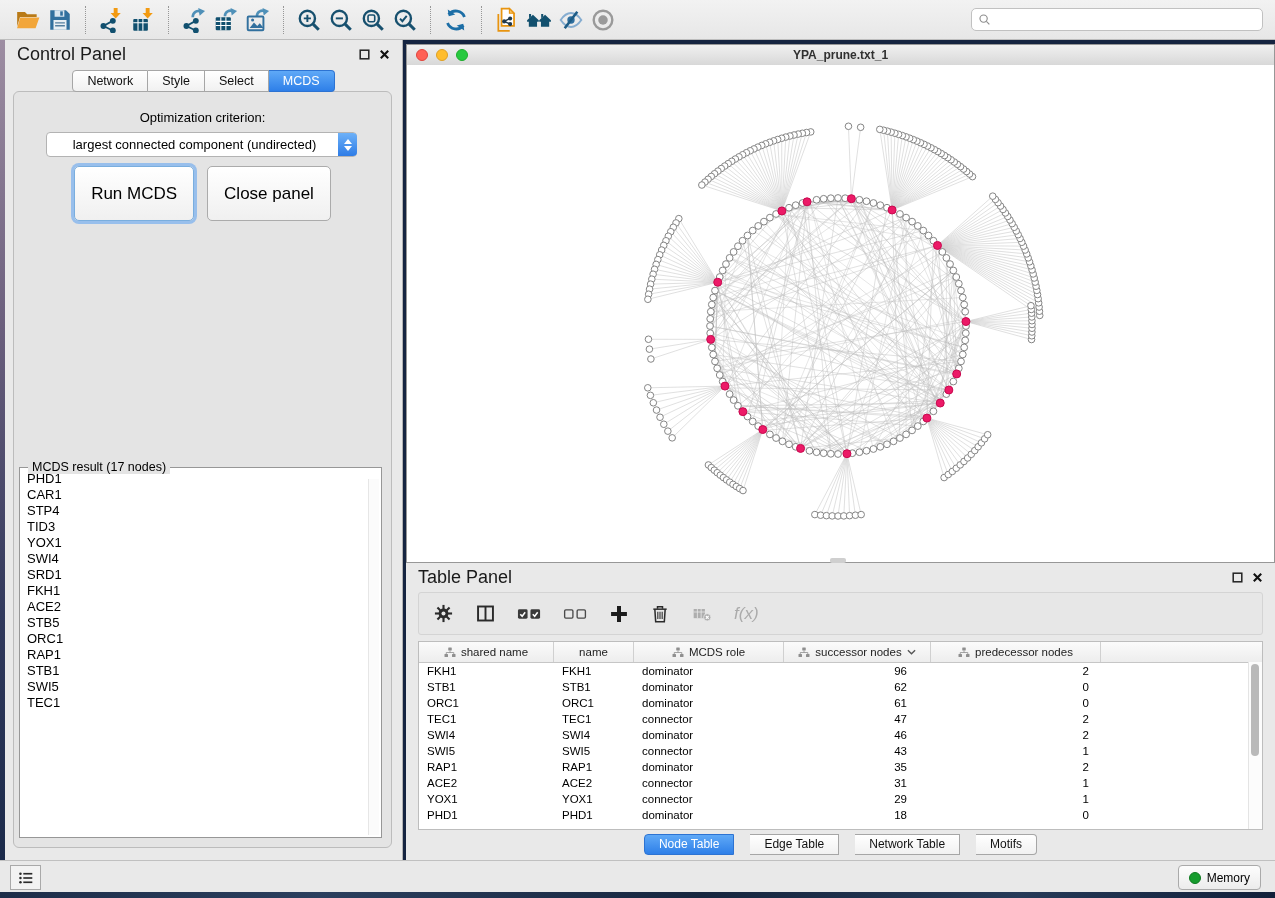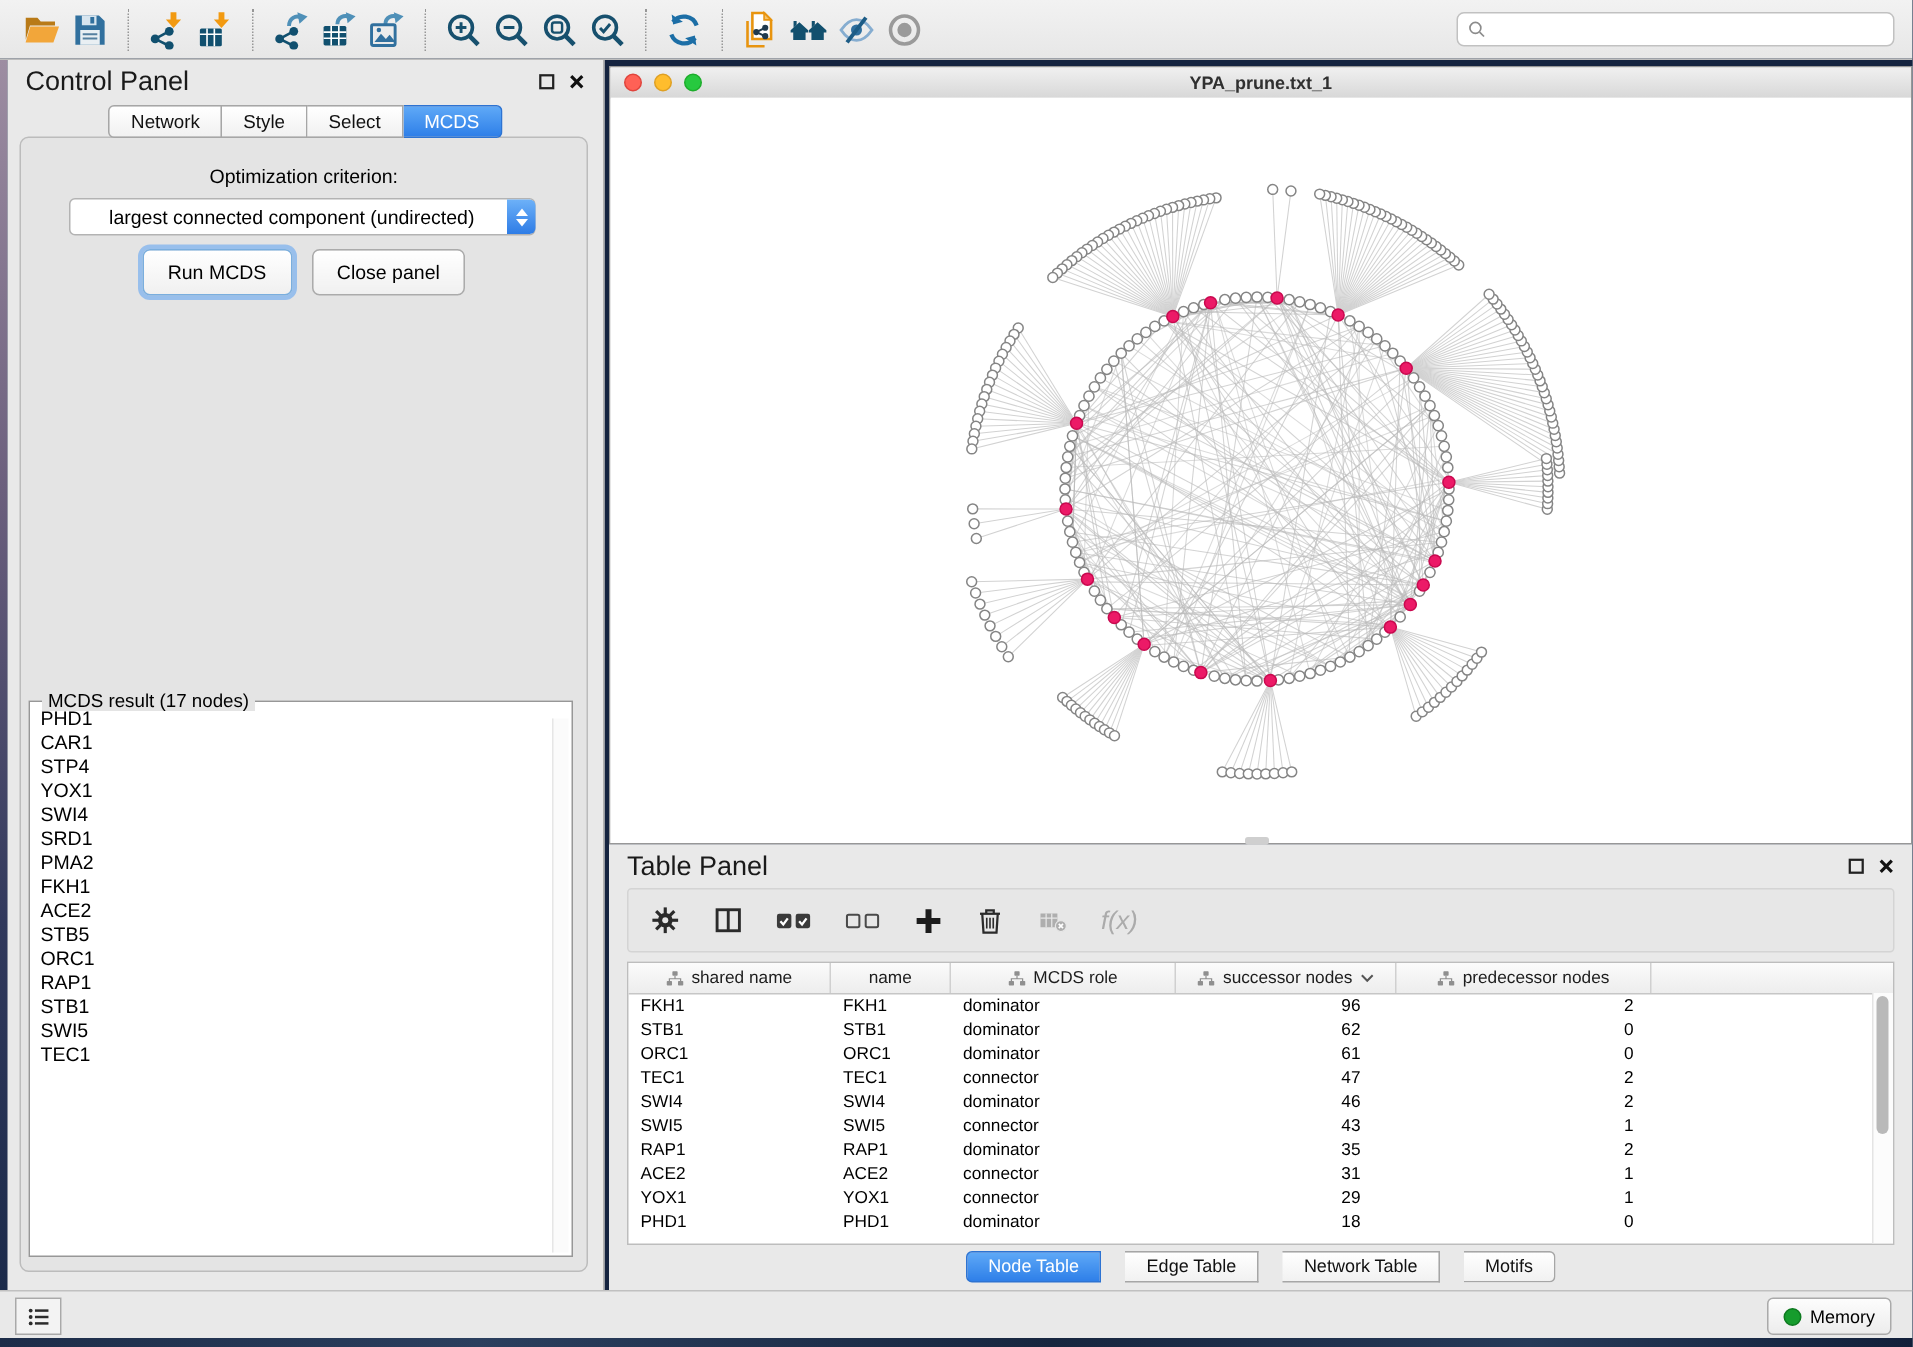--- a/index.html
+++ b/index.html
@@ -37,22 +37,22 @@
   .opt-label{position:absolute;left:0;right:0;top:18px;text-align:center;font-size:13px;color:#000;}
   .dropdown{position:absolute;left:32px;right:34px;top:40px;height:23px;background:#fff;
             border:1px solid #b3b3b3;border-radius:4px;display:flex;align-items:center;}
   .dropdown .dd-text{flex:1;text-align:center;font-size:13px;color:#000;padding-left:4px;}
   .dd-stepper{width:19px;height:23px;border-radius:0 4px 4px 0;margin-right:-1px;
               background:linear-gradient(#6db1f8,#2e7ce6);display:flex;flex-direction:column;
               align-items:center;justify-content:center;gap:2px;}
   .dd-up{width:0;height:0;border-left:4px solid transparent;border-right:4px solid transparent;border-bottom:5px solid #fff;}
   .dd-dn{width:0;height:0;border-left:4px solid transparent;border-right:4px solid transparent;border-top:5px solid #fff;}
   .btn-row{position:absolute;left:0;right:0;top:74px;display:flex;justify-content:center;gap:13px;}
-  .mac-btn{height:21px;padding:4px 16px;background:linear-gradient(#ffffff,#f0f0f0);border:1px solid #ababab;
-           border-radius:5px;font-size:13px;color:#000;display:flex;align-items:center;}
+  .mac-btn{height:21px;padding:16px 16px;background:linear-gradient(#ffffff,#f0f0f0);border:1px solid #ababab;
+           border-radius:5px;font-size:17px;color:#000;display:flex;align-items:center;}
   .mac-btn.focus{box-shadow:0 0 0 3px rgba(110,170,240,.65);border-color:#7aaede;}
   .result-box{position:absolute;left:5px;right:9px;top:375px;bottom:9px;background:#fff;border:1px solid #979797;}
   .result-legend{position:absolute;left:8px;top:-8px;background:#e4e4e4;padding:0 4px;font-size:12.5px;color:#000;}
   .result-list{position:absolute;left:0;right:14px;top:3px;bottom:2px;overflow:hidden;padding-left:7px;}
   .result-item{font-size:13px;line-height:16px;color:#000;}
   .result-scroll{position:absolute;right:2px;top:11px;bottom:2px;width:10px;background:#fbfbfb;border-left:1px solid #e6e6e6;}
   
   .network-window{position:absolute;left:406px;top:44px;width:869px;height:519px;background:#fff;
                   border:1px solid #979797;box-sizing:border-box;}
   .nw-titlebar{height:20px;background:linear-gradient(#f0f0f0,#d8d8d8);border-bottom:1px solid #aeaeae;
@@ -271,24 +271,24 @@
       <div class="btn-row">
         <div class="mac-btn focus">Run MCDS</div>
         <div class="mac-btn">Close panel</div>
       </div>
       <div class="result-box">
         <div class="result-legend">MCDS result (17 nodes)</div>
         <div class="result-list">
             <div class="result-item">PHD1</div>
             <div class="result-item">CAR1</div>
             <div class="result-item">STP4</div>
+            <div class="result-item">TID3</div>
             <div class="result-item">YOX1</div>
             <div class="result-item">SWI4</div>
             <div class="result-item">SRD1</div>
-            <div class="result-item">PMA2</div>
             <div class="result-item">FKH1</div>
             <div class="result-item">ACE2</div>
             <div class="result-item">STB5</div>
             <div class="result-item">ORC1</div>
             <div class="result-item">RAP1</div>
             <div class="result-item">STB1</div>
             <div class="result-item">SWI5</div>
             <div class="result-item">TEC1</div>
           </div>
         <div class="result-scroll"></div>

